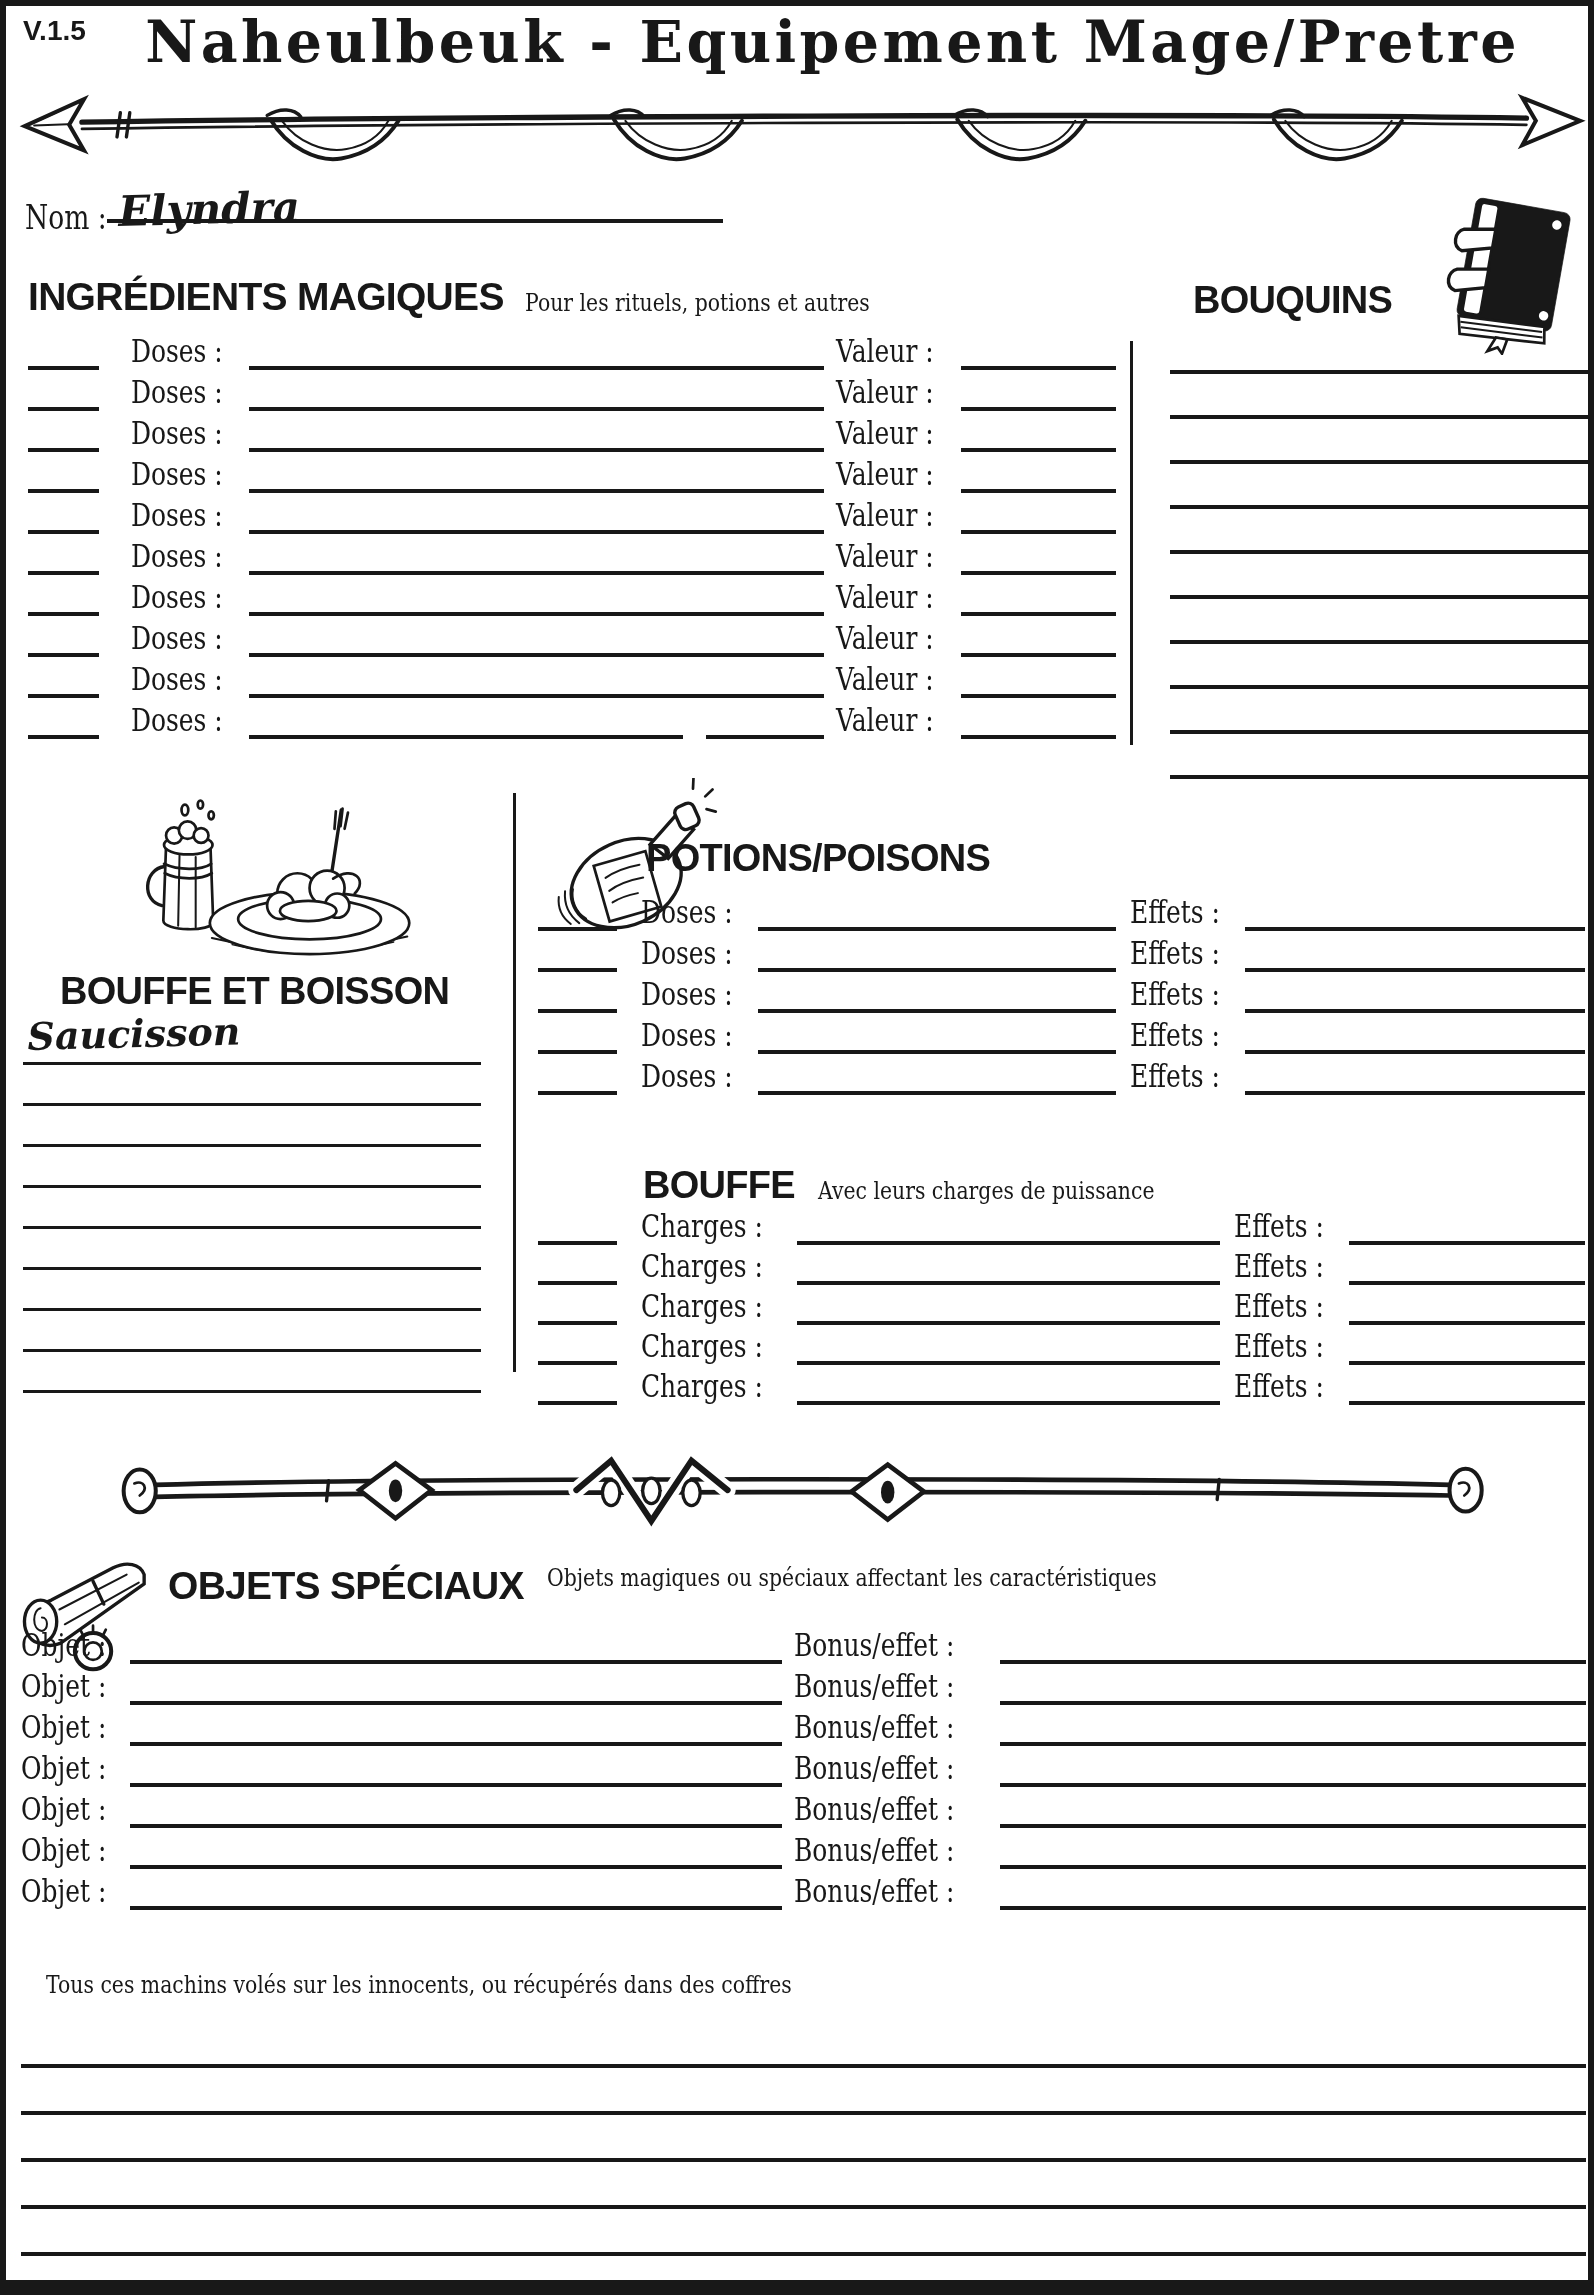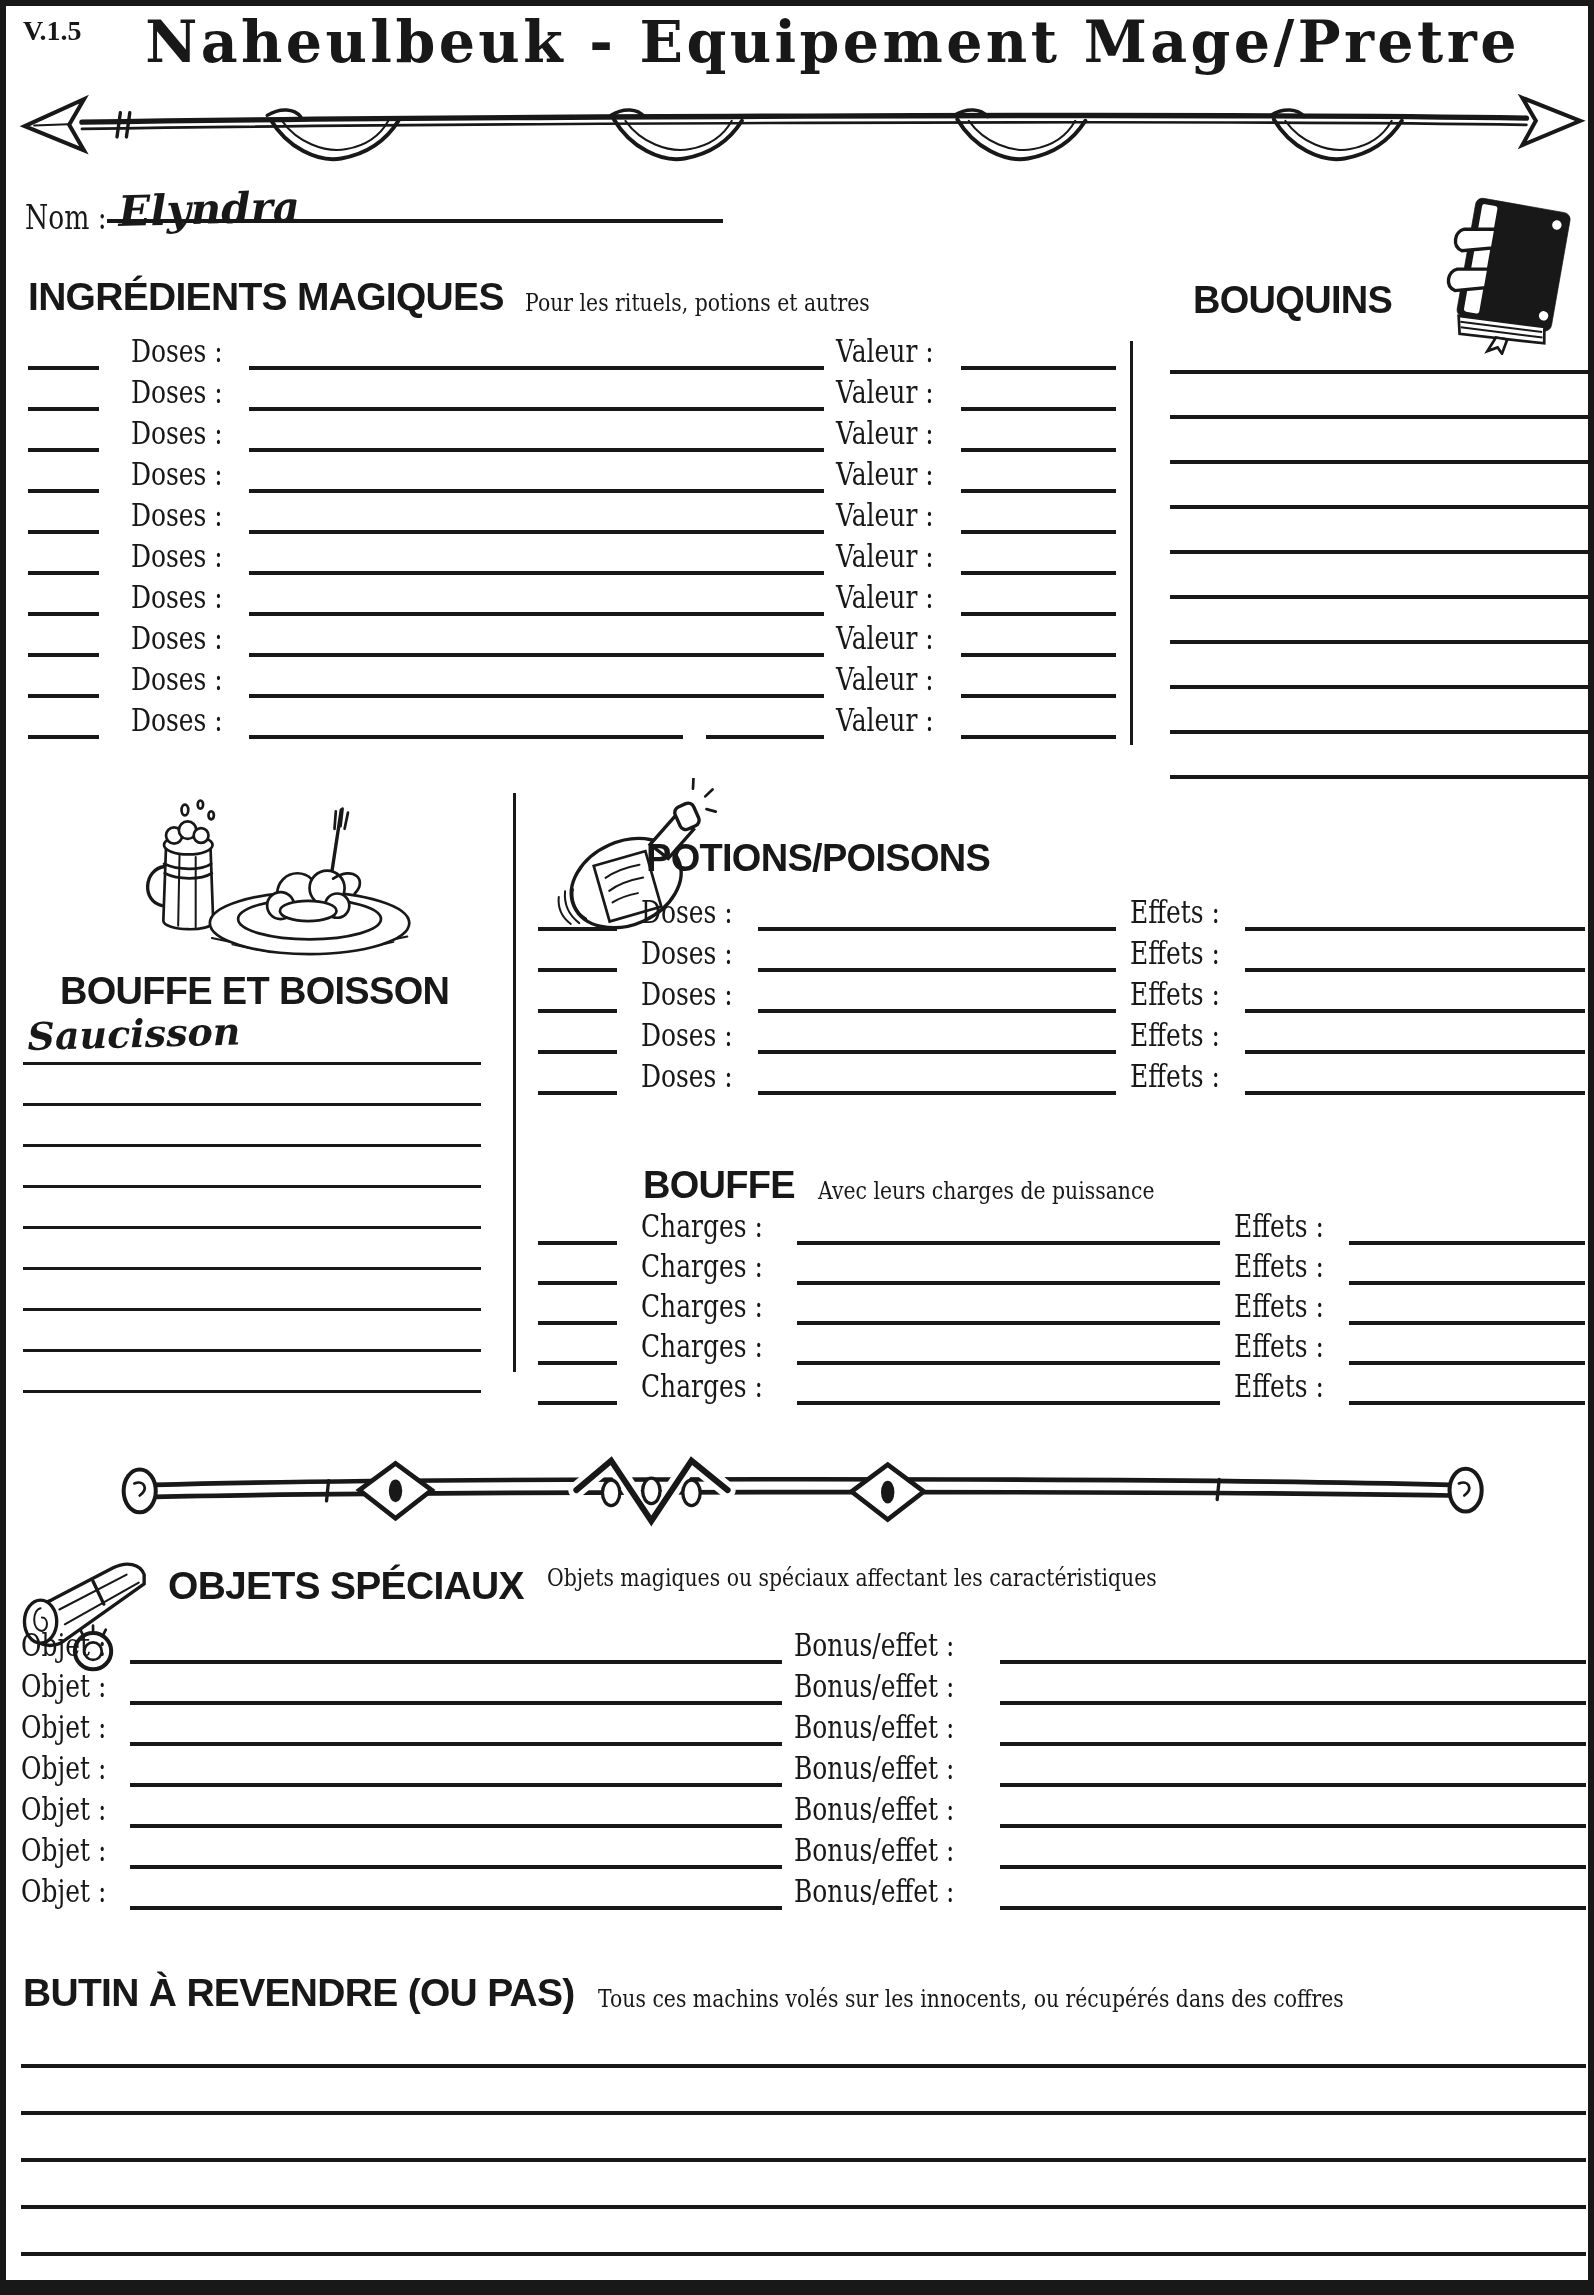--- a/index.html
+++ b/index.html
@@ -2,21 +2,21 @@
 <html style="font-size:10.8px"><head>
 <meta charset="utf-8">
 <style>
   html,body{margin:0;padding:0;background:#9a9a9a;}
   .page{position:relative;width:1594px;height:2295px;background:#fff;box-sizing:border-box;
         border:6px solid #181818;margin:0 auto;overflow:hidden;color:#181818;}
   .abs{position:absolute;}
   
   .big-title{font-family:"DejaVu Serif",serif;font-weight:700;font-size:57px;line-height:1;
              letter-spacing:3.4px;text-align:center;white-space:nowrap;}
-  .version{font-family:Liberation Serif, serif;font-size:28px;font-weight:700;}
+  .version{font-family:Liberation Sans, sans-serif;font-size:28px;font-weight:700;}
   .h-sans{font-family:"Liberation Sans",sans-serif;font-weight:800;line-height:1;letter-spacing:-0.7px;white-space:nowrap;}
   .sub{font-family:"DejaVu Serif",serif;font-size:24px;line-height:1;white-space:nowrap;
        transform:scaleX(.85);transform-origin:0 100%;display:inline-block;}
   .script{font-family:"DejaVu Serif",serif;font-style:italic;font-weight:700;white-space:nowrap;
           transform:rotate(-1.5deg);transform-origin:0 100%;display:inline-block;}
   .lbl{font-family:"DejaVu Serif",serif;font-size:32px;line-height:1;white-space:nowrap;
        transform:scaleX(.78);transform-origin:0 100%;display:inline-block;}
   .lblbox{flex:0 0 auto;padding-bottom:2.7px;align-self:flex-end;}
   
   .ln{align-self:stretch;border-bottom:4px solid #181818;}
@@ -424,21 +424,20 @@
     </div>
     <div class="row obj">
       <div class="lblbox lb-objet"><span class="lbl">Objet :</span></div>
       <div class="ln l-main"></div>
       <div class="lblbox lb-bonus"><span class="lbl">Bonus/effet :</span></div>
       <div class="ln l-end"></div>
     </div>
   </div>
 
   <div class="abs" style="left:17px;top:1967px;display:flex;align-items:flex-end;">
-    <span class="h-sans" style="font-size:39px;">BUTIN À REVENDRE (OU PAS)</span>
     <span class="sub" style="margin-left:23px;margin-bottom:1.3px;">Tous ces machins volés sur les innocents, ou récupérés dans des coffres</span>
   </div>
   <div class="abs" style="left:15px;top:2015px;width:1565px;">
     <div class="bt-line"></div>
     <div class="bt-line"></div>
     <div class="bt-line"></div>
     <div class="bt-line"></div>
     <div class="bt-line"></div>
     <div class="bt-line"></div>
   </div>

